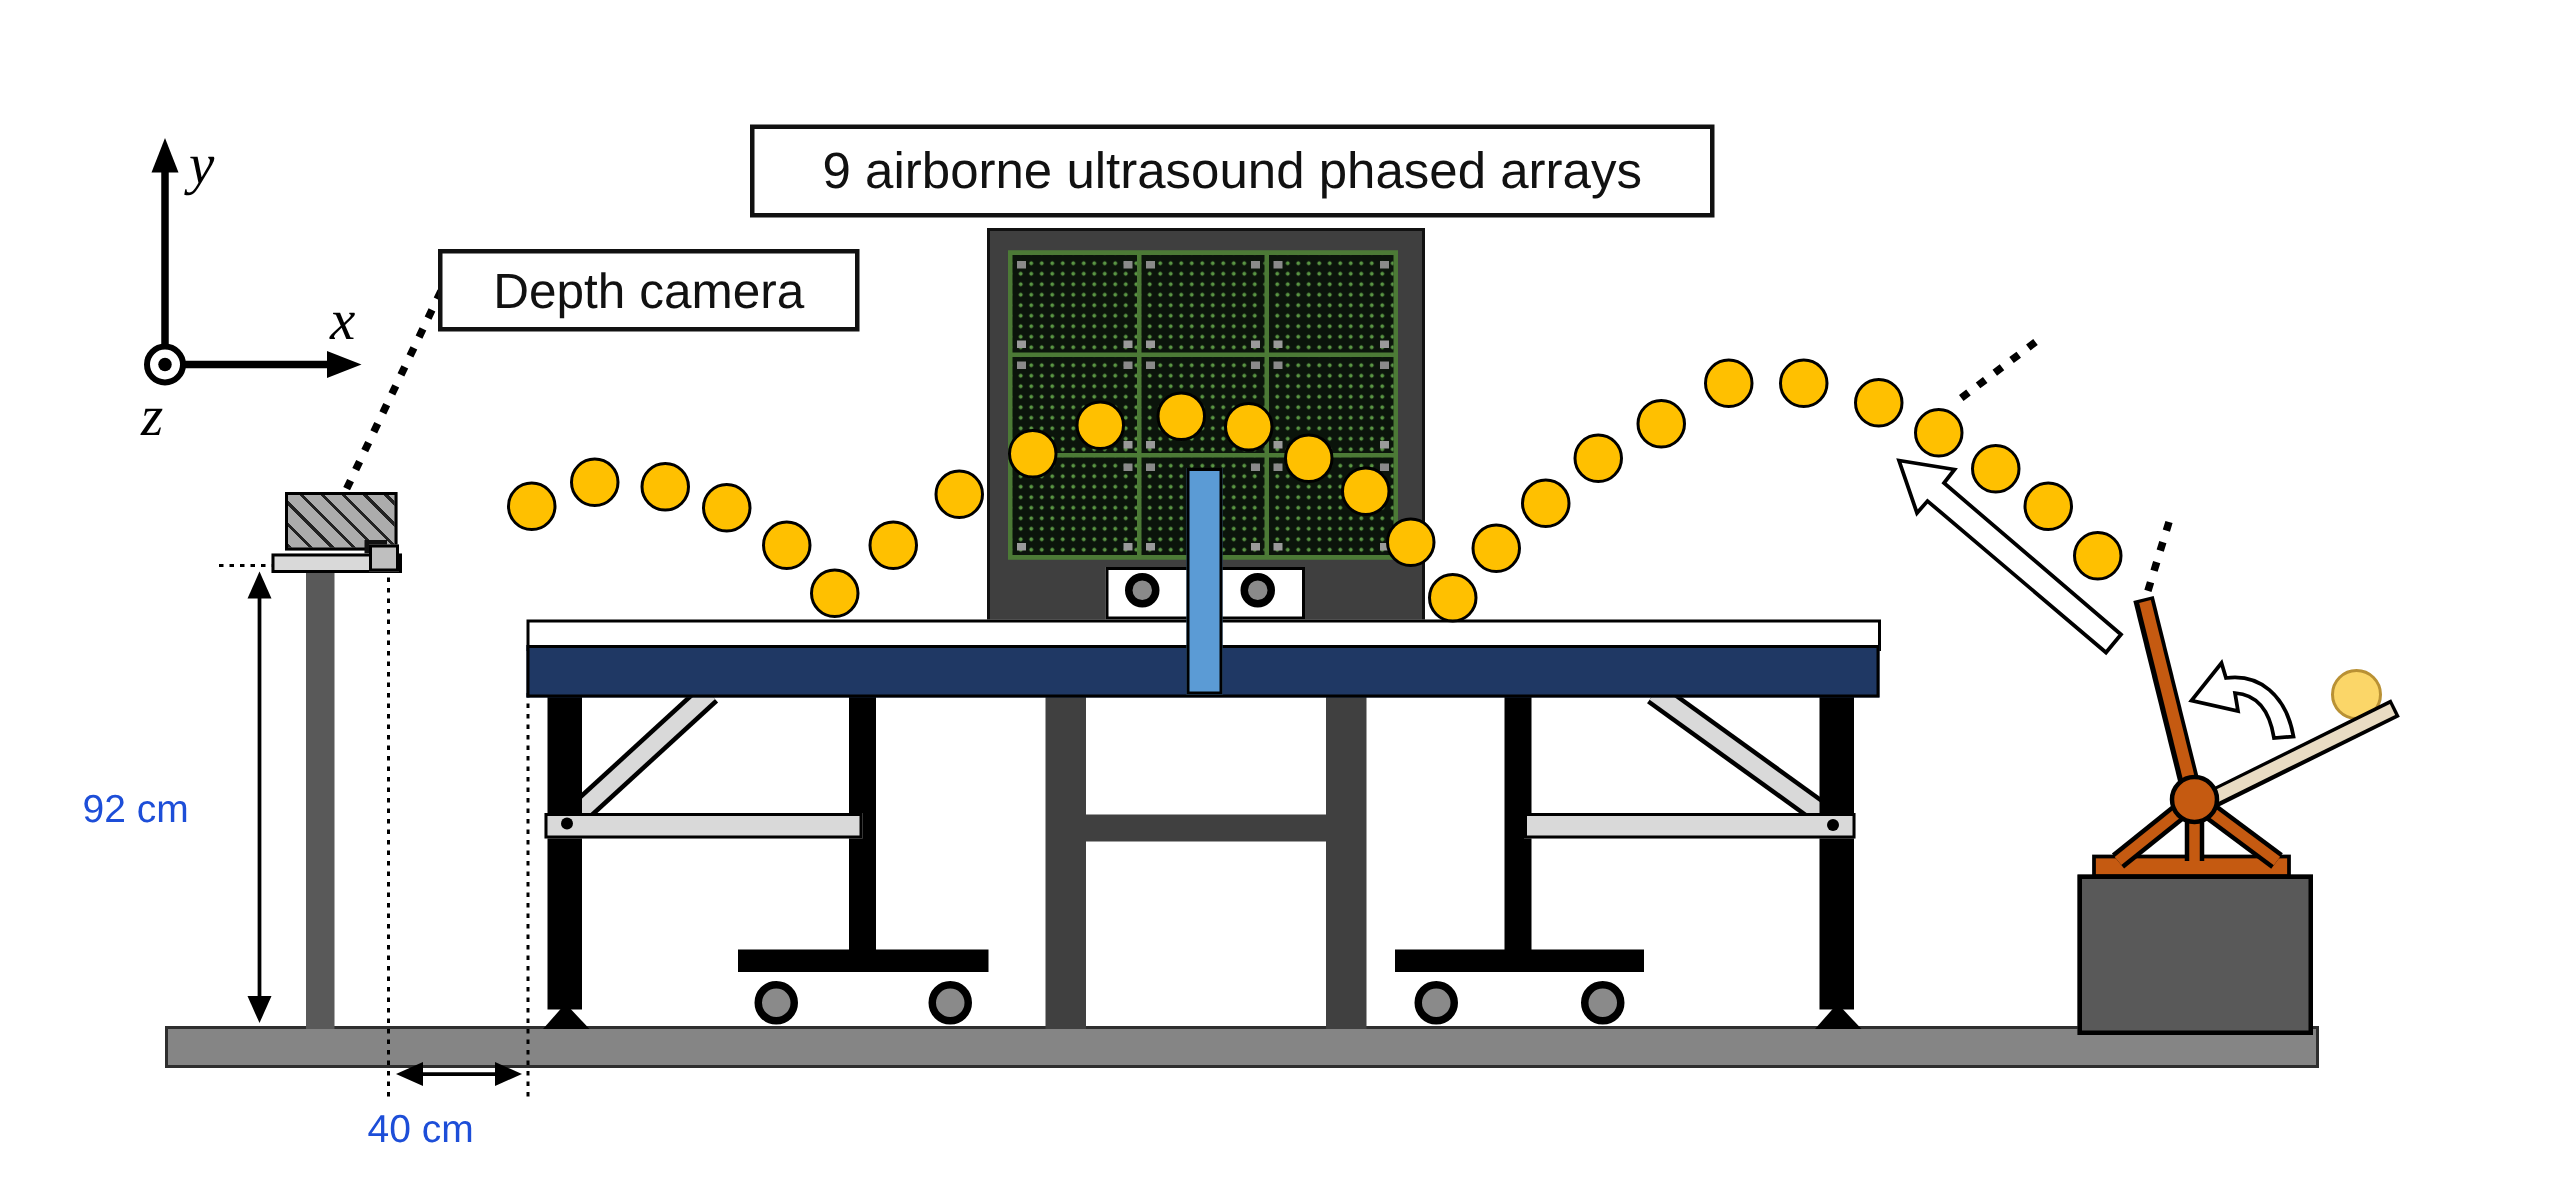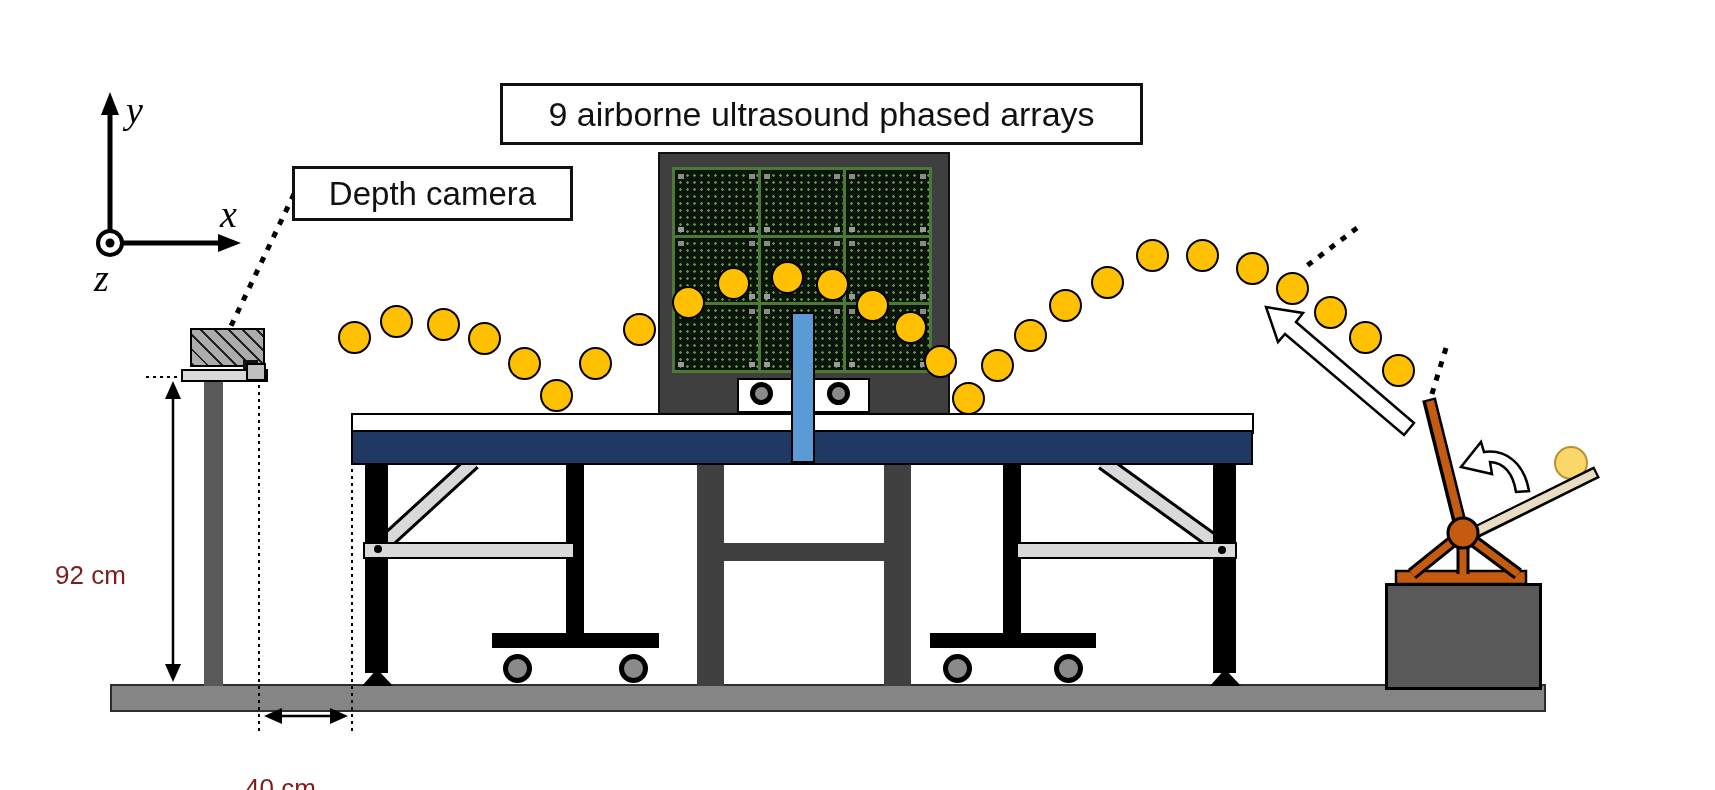--- a/index.html
+++ b/index.html
@@ -9,21 +9,21 @@
   svg.layer{position:absolute;left:0;top:0;width:1715px;height:790px;pointer-events:none;}
 
   
   .callout{position:absolute;background:#fff;border:3px solid #111;display:flex;
            align-items:center;justify-content:center;font-size:33px;color:#111;z-index:8;}
   #title-box{left:500px;top:83px;width:637px;height:56px;font-size:34px;}
   #depth-box{left:292px;top:144px;width:275px;height:49px;margin-top:22px;}
   #ping-box{left:1358px;top:200px;width:283px;height:52px;}
   #cat-box{left:1448px;top:307px;width:194px;height:49px;}
 
-  .measure-text{position:absolute;font-size:26px;color:#7f1d1d;z-index:8;white-space:nowrap;margin-top:36px;}
+  .measure-text{position:absolute;font-size:26px;color:#1d4ed8;z-index:8;white-space:nowrap;}
   #m92{left:55px;top:524px;}
   #m50{left:245px;top:737px;}
 
   .axis-label{position:absolute;font-family:"Liberation Serif","DejaVu Serif",serif;
               font-style:italic;font-size:38px;color:#000;z-index:8;}
   #ax-y{left:126px;top:88px;}
   #ax-x{left:220px;top:192px;}
   #ax-z{left:94px;top:256px;}
 
   

